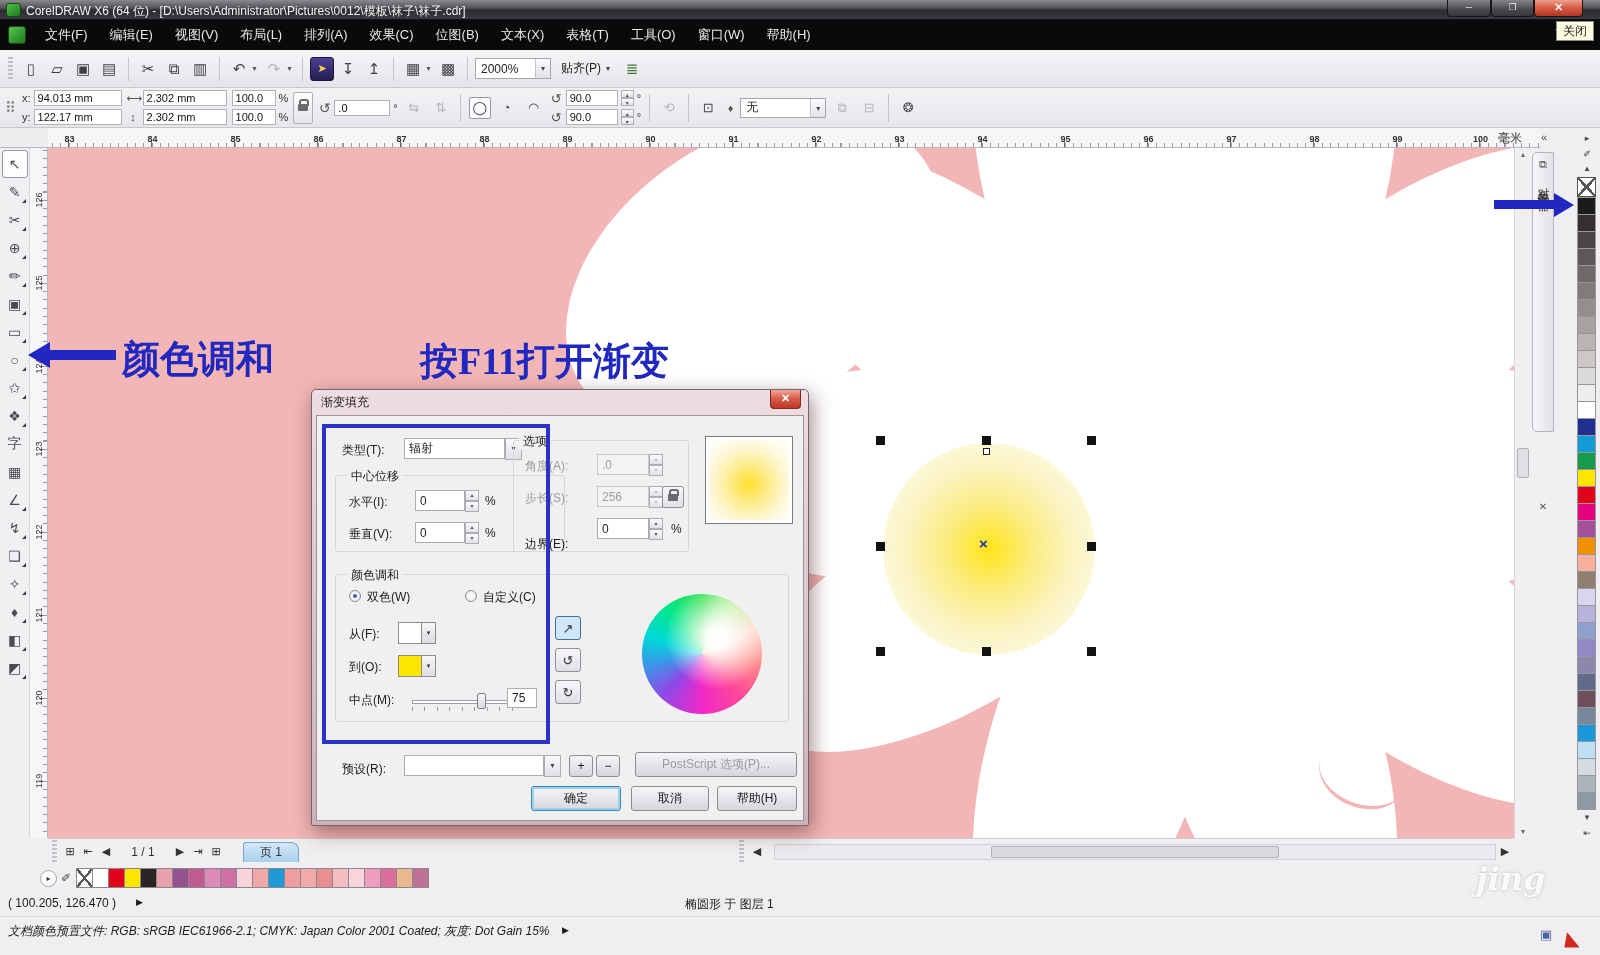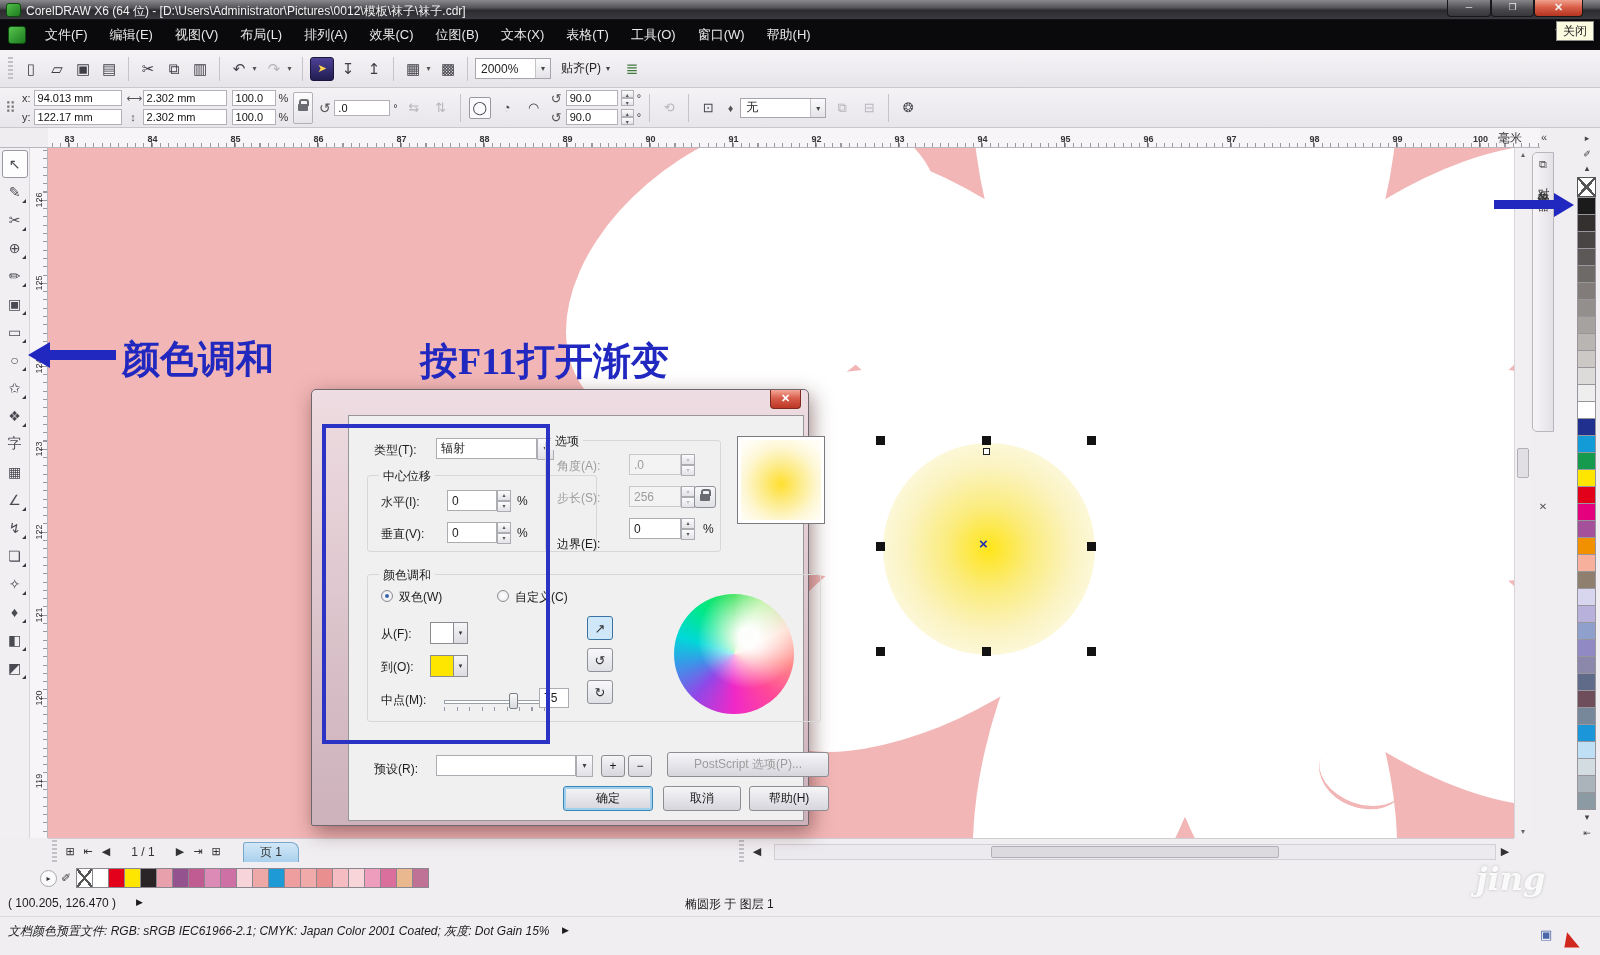--- a/index.html
+++ b/index.html
@@ -139,21 +139,21 @@
   
   .dlg { left:311px; top:389px; width:498px; height:437px; z-index:30;
     background:linear-gradient(#eeDDe2,#d6bcc4 70%,#cdb2bb);
     border:1px solid #6e686e; border-radius:5px 5px 2px 2px;
     box-shadow:3px 6px 20px rgba(70,25,25,.5); }
   .dlg-title { height:25px; line-height:25px; padding-left:9px; font-size:12px; color:#1d1d1d; }
   .dlg-close { position:absolute; top:0; right:7px; width:31px; height:19px;
     background:linear-gradient(#f5a898,#d95f4d 45%,#bc3625); border:1px solid #7e2a1e; border-top:none;
     border-radius:0 0 4px 4px; color:#fff; text-align:center; font-size:11px; line-height:17px; font-weight:bold; }
   .dlg-body { position:absolute; left:4px; right:4px; top:25px; bottom:4px; background:#f0f0f0;
-    border:1px solid #98959b; font-size:12px; color:#1c1c1c;margin-left:32px; }
+    border:1px solid #98959b; font-size:12px; color:#1c1c1c; }
   .lbl { position:absolute; font-size:12px; white-space:nowrap; }
   .lbl.dis { color:#9d9d9d; }
   .fld { position:absolute; height:21px; background:#fff; border:1px solid #abadb3; font-size:12px;
     padding:0 4px; display:flex; align-items:center; }
   .fld.dis { background:#f3f3f3; color:#9d9d9d; border-color:#c9c9c9; }
   .vspin { position:absolute; width:14px; height:21px; display:flex; flex-direction:column; }
   .vspin span { flex:1; font-size:6px; line-height:9px; text-align:center; border:1px solid #abadb3;
     background:linear-gradient(#fcfcfd,#e2e2e8); color:#555; }
   .vspin.dis span { color:#bbb; }
   .grp { position:absolute; border:1px solid #d7d7d7; border-radius:3px; }
@@ -471,20 +471,21 @@
   </div>
 
   <div class="abs ashaft" style="left:1494px;top:200px;width:62px;height:9px;"></div>
   <div class="abs ahead-r" style="left:1554px;top:193px;"></div>
   <div class="abs ahead-l" style="left:28px;top:342px;"></div>
   <div class="abs ashaft" style="left:48px;top:350px;width:68px;height:10px;"></div>
   <div class="abs anno" style="left:122px;top:334px;">颜色调和</div>
   <div class="abs anno" style="left:420px;top:336px;">按F11打开渐变</div>
 
   <div class="abs dlg">
+    <div class="dlg-title">渐变填充</div>
     <div class="dlg-close">✕</div>
     <div class="dlg-body">
       <span class="lbl" style="left:25px;top:26px;">类型(T):</span>
       <span class="fld" style="left:87px;top:22px;width:101px;">辐射</span>
       <span class="ddbtn" style="left:188px;top:22px;">▾</span>
 
       <div class="grp" style="left:18px;top:59px;width:230px;height:77px;"></div>
       <span class="gchip" style="left:30px;top:52px;">中心位移</span>
       <span class="lbl" style="left:32px;top:78px;">水平(I):</span>
       <span class="fld" style="left:98px;top:74px;width:50px;">0</span>

